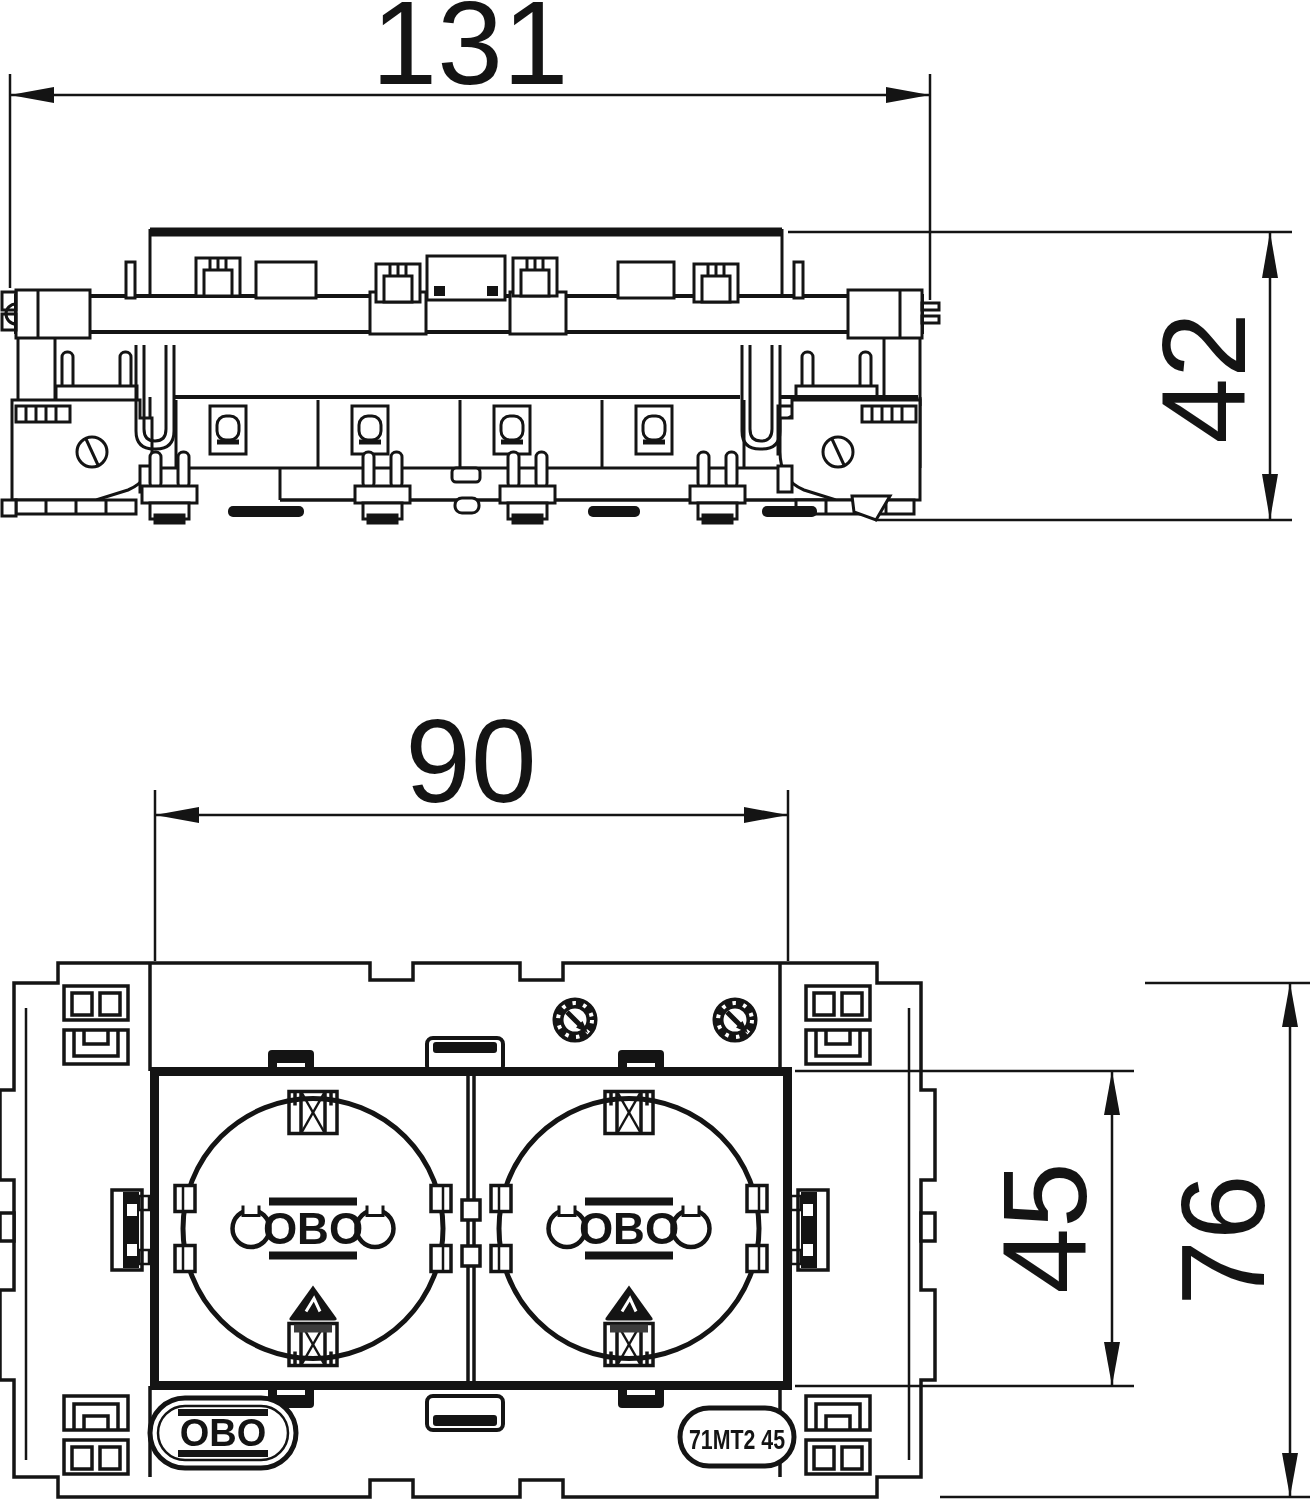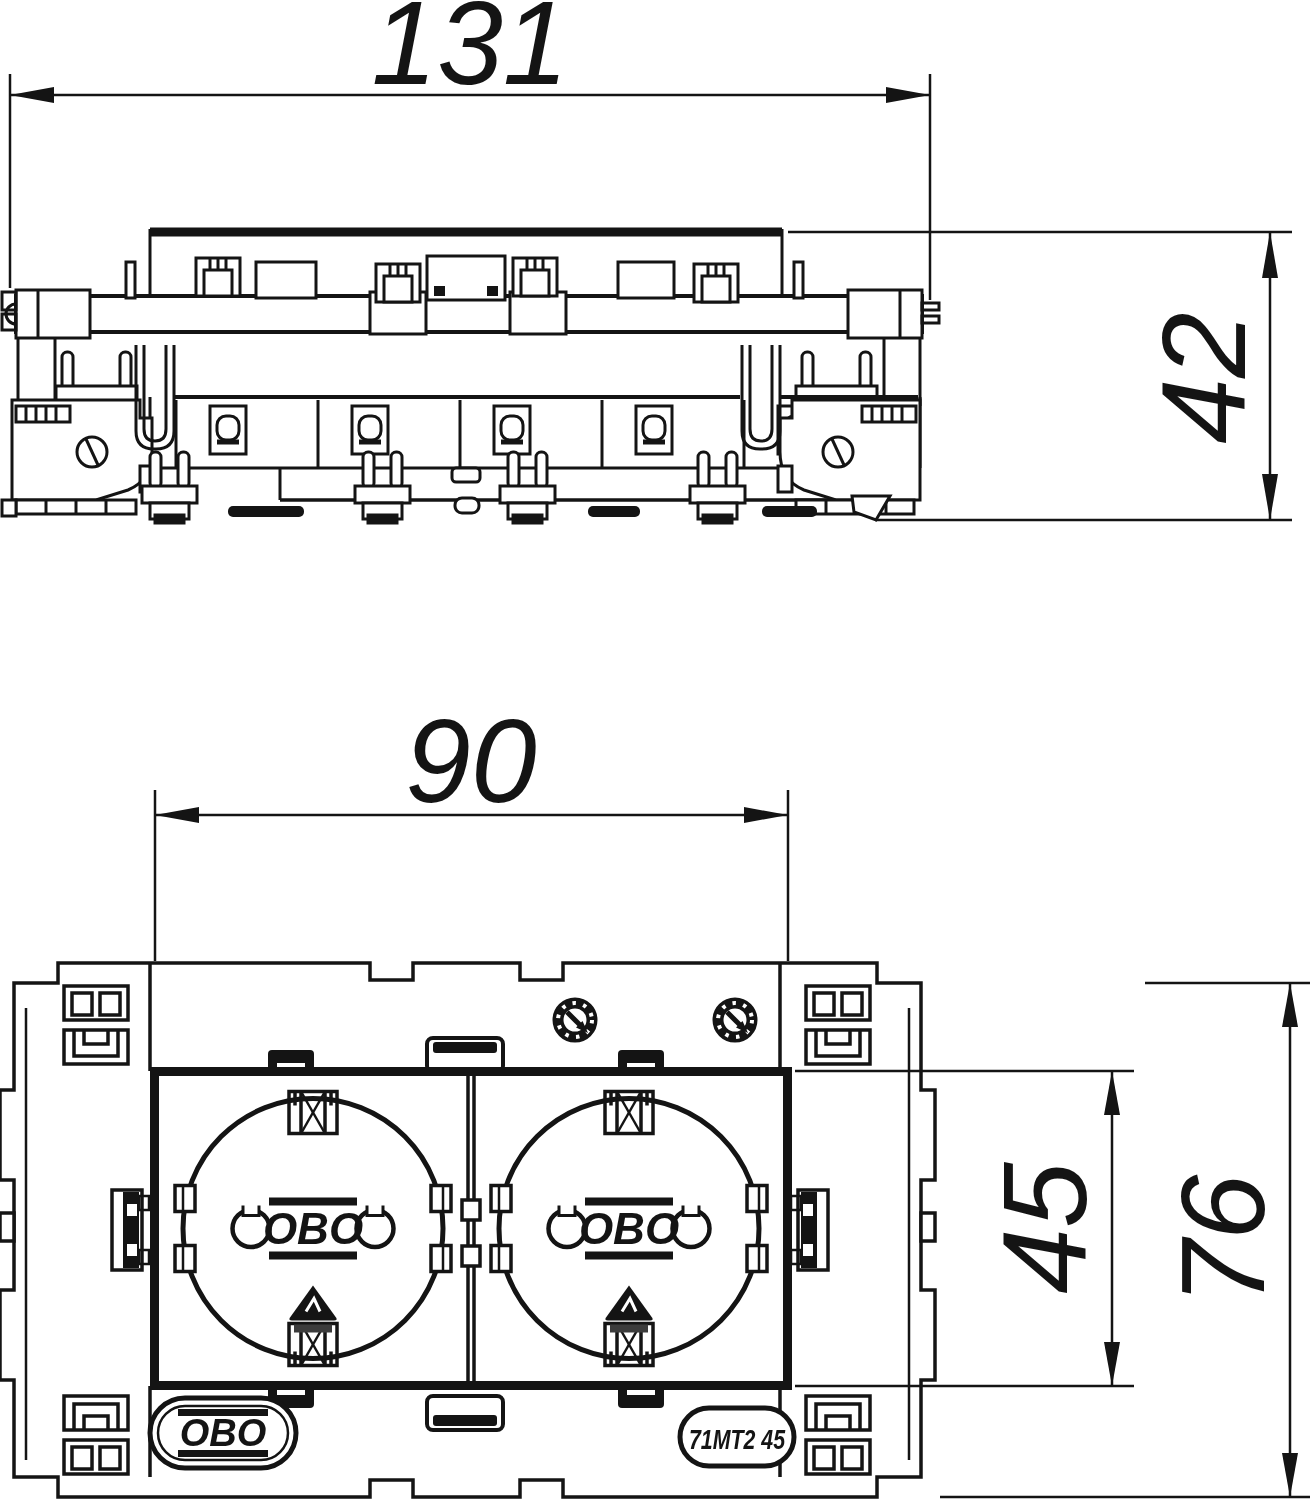--- a/index.html
+++ b/index.html
@@ -1,16 +1,16 @@
 <!DOCTYPE html>
 <html><head>
 <meta charset="utf-8">
 <style>
   html,body{margin:0;padding:0;background:#fff;}
-  .sheet{position:relative;width:1315px;height:1500px;background:#fff;overflow:hidden;font-style:italic;}
+  .sheet{position:relative;width:1315px;height:1500px;background:#fff;overflow:hidden;}
   svg{display:block;}
   text{font-family:"Liberation Sans","DejaVu Sans",sans-serif;fill:#141414;}
   .dim-label{font-size:118px;}
   .logo-text{font-weight:bold;}
 </style>
 </head>
 <body>
 
 <div class="sheet">
 <svg width="1315" height="1500" viewBox="0 0 1315 1500" xmlns="http://www.w3.org/2000/svg">

